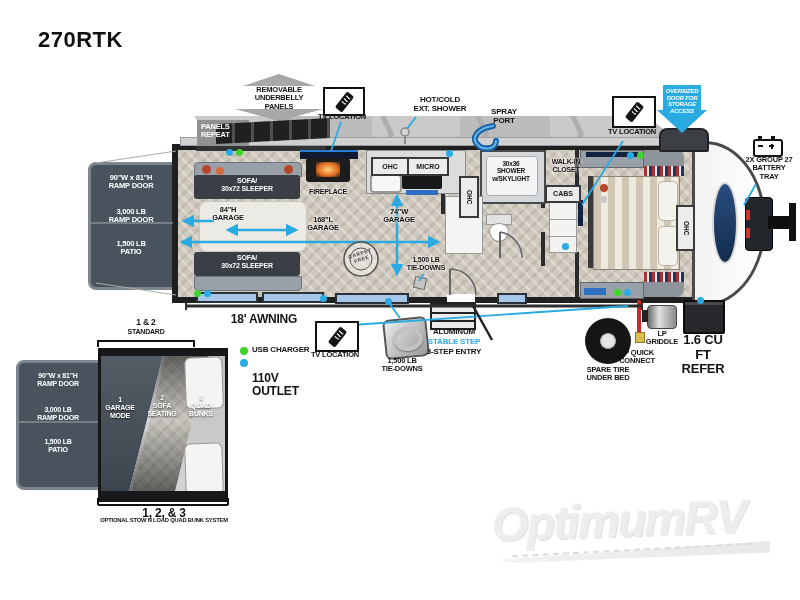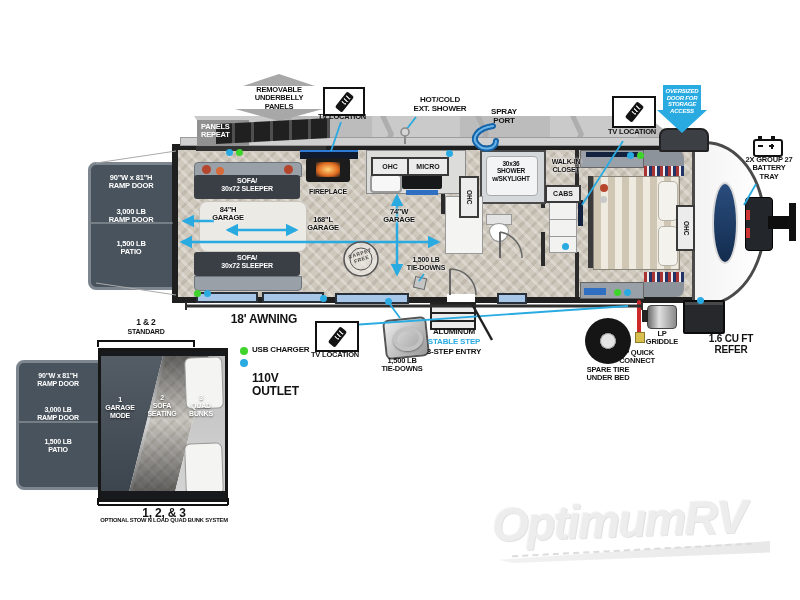--- a/index.html
+++ b/index.html
@@ -29,20 +29,21 @@
   .remote:after{content:"";position:absolute;left:2px;top:3px;width:5px;height:9px;
           background:repeating-linear-gradient(0deg,#cfcfcf 0 1.5px,transparent 1.5px 3.5px);}
   .tvbox{position:absolute;background:#fff;border:2px solid #111;z-index:6;
          display:flex;align-items:center;justify-content:center;}
 </style>
 </head>
 <body>
 
 <div id="canvas">
 
+  <div class="lbl" style="left:38px;top:28px;width:120px;text-align:left;font-size:22px;letter-spacing:0.5px;">270RTK</div>
 
   <div class="abs" style="z-index:1;">
     <div class="abs" style="left:492px;top:492px;width:300px;font-size:47px;font-weight:bold;font-style:italic;
                 color:#ededed;letter-spacing:-2px;transform:rotate(-2deg);
                 text-shadow:1px 1px 0 #e2e2e2,-1px -1px 0 #f6f6f6;">OptimumRV</div>
     <div class="abs" style="left:498px;top:541px;width:272px;height:22px;background:linear-gradient(90deg,#f2f2f2,#e8e8e8);
                 clip-path:polygon(0 85%,100% 0,100% 52%,6% 100%);"></div>
     <div class="abs" style="left:512px;top:549px;width:240px;height:0;border-top:2px dashed #dcdcdc;transform:rotate(-3deg);"></div>
   </div>
 
@@ -312,21 +313,21 @@
 CONNECT</div>
 
   <div class="abs" style="left:647px;top:305px;width:28px;height:22px;border:1px solid #444;border-radius:4px;z-index:4;
               background:linear-gradient(90deg,#6a6a6a,#e0e0e0 40%,#8a8a8a);"></div>
   <div class="abs" style="left:642px;top:310px;width:6px;height:12px;background:#222;z-index:4;"></div>
   <div class="lbl" style="left:640px;top:330px;width:44px;font-size:7.5px;">LP
 GRIDDLE</div>
 
   <div class="abs" style="left:683px;top:300px;width:38px;height:30px;background:#26282b;border:2px solid #0c0c0c;border-radius:2px;z-index:4;
               box-shadow:inset 0 3px 0 rgba(255,255,255,.15);"></div>
-  <div class="lbl" style="left:706px;top:333px;width:50px;font-size:10px;">1.6 CU FT
+  <div class="lbl" style="left:678px;top:333px;width:50px;font-size:13px;">1.6 CU FT
 REFER</div>
 
   <div class="abs" style="left:16px;top:360px;width:84px;height:124px;background:#49535d;border:3px solid #7d868f;
               border-radius:8px 0 0 8px;z-index:2;"></div>
   <div class="abs" style="left:19px;top:421px;width:80px;height:2px;background:rgba(255,255,255,.25);z-index:3;"></div>
   <div class="lbl w" style="left:20px;top:372px;width:76px;font-size:7px;">90"W x 81"H
 RAMP DOOR</div>
   <div class="lbl w" style="left:20px;top:406px;width:76px;font-size:7px;">3,000 LB
 RAMP DOOR</div>
   <div class="lbl w" style="left:20px;top:438px;width:76px;font-size:7px;">1,500 LB

